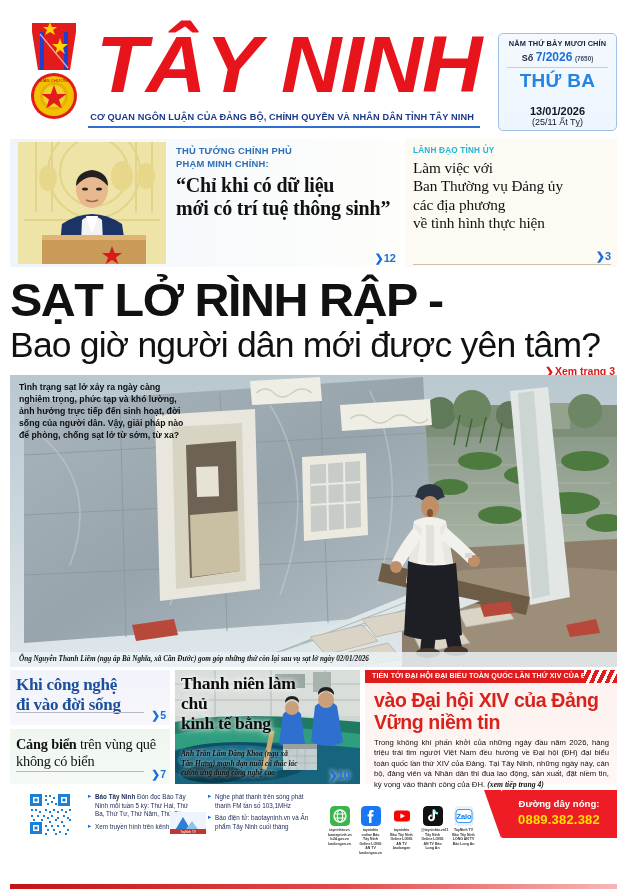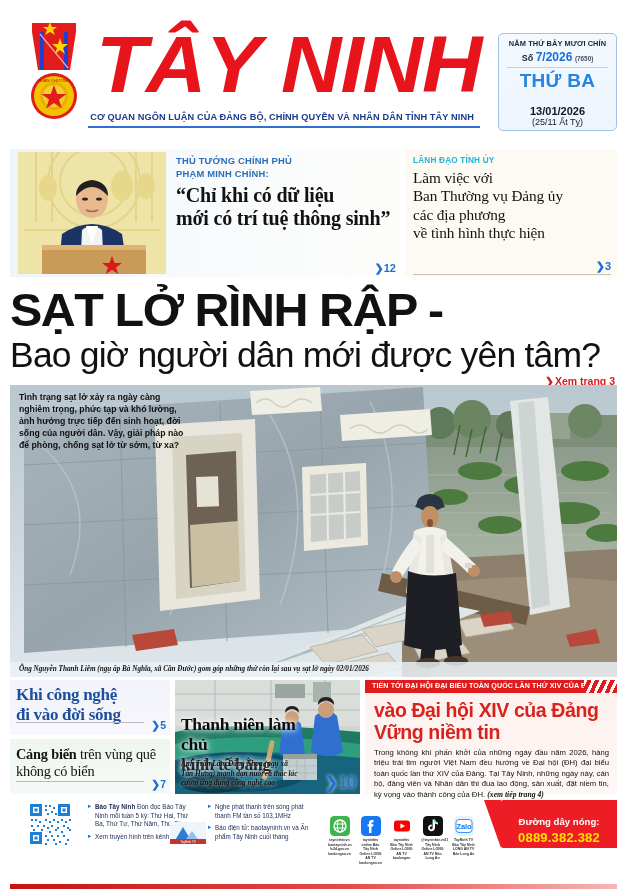--- a/index.html
+++ b/index.html
@@ -42,21 +42,21 @@
   .db-year{font-size:7.4px;font-weight:bold;color:#16233c;letter-spacing:.1px;}
   .db-issue{font-size:9px;font-weight:bold;color:#16233c;margin-top:2px;}
   .db-issue .num{color:#1b6fd6;font-size:12px;}
   .db-issue .paren{font-size:6.4px;color:#44506a;}
   .db-div{width:86%;height:1px;background:#b9d3ee;margin:3px auto 2px;}
   .db-day{font-size:19px;font-weight:bold;color:#2684e0;line-height:21px;letter-spacing:.3px;}
   .db-date{font-size:11px;font-weight:bold;color:#101828;margin-top:14px;}
   .db-lunar{font-size:9px;color:#101828;margin-top:0px;}
 
   
-  .teasers{position:relative;height:130px;margin:12px 10px 0 10px;}
+  .teasers{position:relative;height:130px;margin:2px 10px 0 10px;}
   .teaser-a{position:absolute;left:0;top:0;width:390px;height:128px;
     background:linear-gradient(90deg,#eef4fb 0%,#f7fafd 45%,#fdfdfa 100%);}
   .pm-photo{position:absolute;left:8px;top:3px;width:148px;height:122px;
     background:#f4eec9;overflow:hidden;}
   .teaser-a-text{position:absolute;left:166px;top:6px;width:218px;}
   .kicker-blue{font-size:9.4px;font-weight:bold;color:#2a6fb8;line-height:12.6px;letter-spacing:.2px;}
   .teaser-a-head{
     font-family:"Liberation Serif", serif;font-weight:bold;
     font-size:20px;line-height:23px;color:#121212;margin-top:4px;letter-spacing:-.2px;}
   .teaser-a-desc{
@@ -112,27 +112,27 @@
     color:#121212;padding:7px 6px 0 6px;letter-spacing:-.2px;}
   .bb-l2 .h b{font-weight:bold;}
   .blk-rule{position:absolute;left:6px;right:26px;bottom:12px;height:1px;background:#b9b9c4;}
   .blk-page{position:absolute;right:4px;bottom:4px;font-size:10.5px;font-weight:bold;color:#1b6fd6;}
 
   .bb-mid{position:absolute;left:165px;top:0;width:185px;height:114px;overflow:hidden;background:#cfd8d2;}
   .bbm-head{
     position:absolute;left:6px;top:3px;width:128px;z-index:3;
     font-family:"Liberation Serif", serif;font-weight:bold;
     font-size:17.5px;line-height:20px;color:#0c0c0c;letter-spacing:-.3px;
-    text-shadow:0 0 4px rgba(255,255,255,.95),0 0 8px rgba(255,255,255,.9);margin-top:31px;}
+    text-shadow:0 0 4px rgba(255,255,255,.95),0 0 8px rgba(255,255,255,.9);}
   .bbm-cap{
     position:absolute;left:6px;bottom:6px;width:120px;z-index:3;
     font-family:"Liberation Serif", serif;font-style:italic;font-weight:bold;
     font-size:7.3px;line-height:9.6px;color:#111;
     text-shadow:0 0 4px rgba(255,255,255,.95);}
-  .bbm-page{position:absolute;right:4px;bottom:2px;z-index:4;font-size:16px;font-weight:normal;color:#1b6fd6;
+  .bbm-page{position:absolute;right:10px;bottom:2px;z-index:4;font-size:11px;font-weight:bold;color:#1b6fd6;
     text-shadow:0 0 4px #fff;}
 
   .bb-right{position:absolute;left:355px;top:0;width:252px;height:114px;
     background:linear-gradient(#fdf1ef,#fdf7f5);}
   .bbr-banner{position:relative;height:13px;background:#e01b1b;overflow:hidden;}
   .bbr-banner span{display:block;font-size:7.1px;font-weight:bold;color:#fff;
     line-height:13px;padding-left:7px;letter-spacing:.1px;}
   .bbr-banner .slash{position:absolute;right:0;top:0;width:26px;height:13px;
     background:repeating-linear-gradient(115deg,#fff 0 3px,#e01b1b 3px 7px);}
   .bbr-head{
@@ -152,21 +152,21 @@
   .foot-li:before{content:"\25B8";position:absolute;left:0;top:-1px;color:#1b6fd6;font-size:6.5px;}
   .tn-logo{position:absolute;left:160px;top:22px;width:36px;height:22px;}
   .socials{position:absolute;left:318px;top:16px;width:172px;height:48px;}
   .soc{position:absolute;top:0;width:23px;text-align:center;}
   .soc-ic{width:20px;height:20px;margin:0 auto;border-radius:4px;display:block;}
   .soc-lbl{font-size:3.5px;line-height:4.6px;color:#333;margin-top:2px;font-weight:bold;}
   .hotline{position:absolute;right:0;top:0;width:116px;height:48px;background:#ee1c25;
     border-radius:2px 0 0 2px;}
   .hotline:before{content:"";position:absolute;left:-17px;top:0;width:0;height:0;
     border-top:48px solid #ee1c25;border-left:17px solid transparent;}
-  .hl1{font-size:9.6px;font-weight:bold;color:#fff;text-align:center;padding-top:16px;}
+  .hl1{font-size:9.6px;font-weight:bold;color:#fff;text-align:center;padding-top:8px;}
   .hl2{font-size:13px;font-weight:bold;color:#ffe000;text-align:center;margin-top:3px;letter-spacing:.2px;}
   .footer-bar{position:absolute;left:10px;right:10px;bottom:0;height:5px;
     background:linear-gradient(90deg,#c61212,#e24a4a 55%,#f6b6b6);}
 </style>
 </head>
 <body>
 
 <div class="page">
 
   <div class="masthead">

